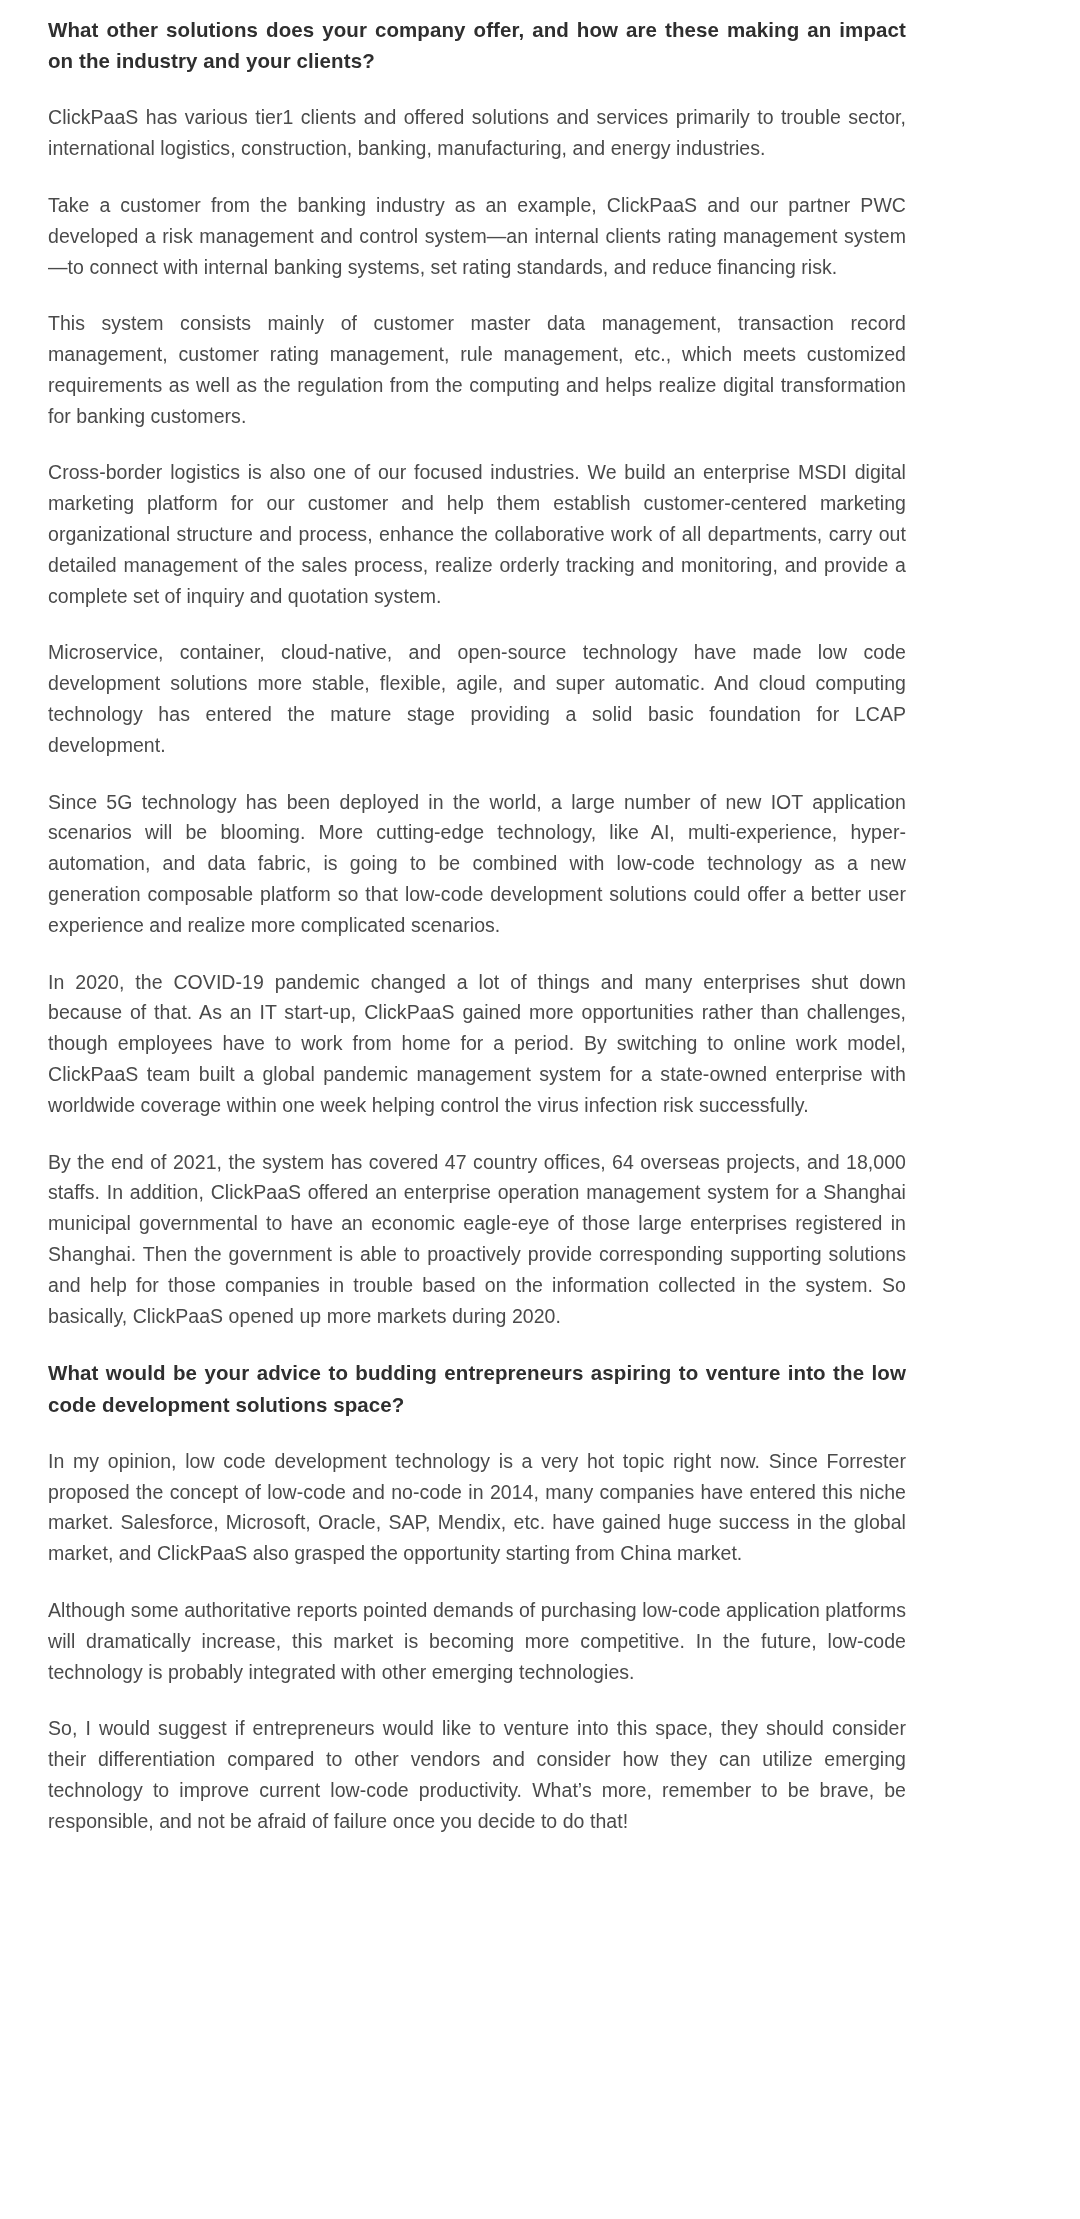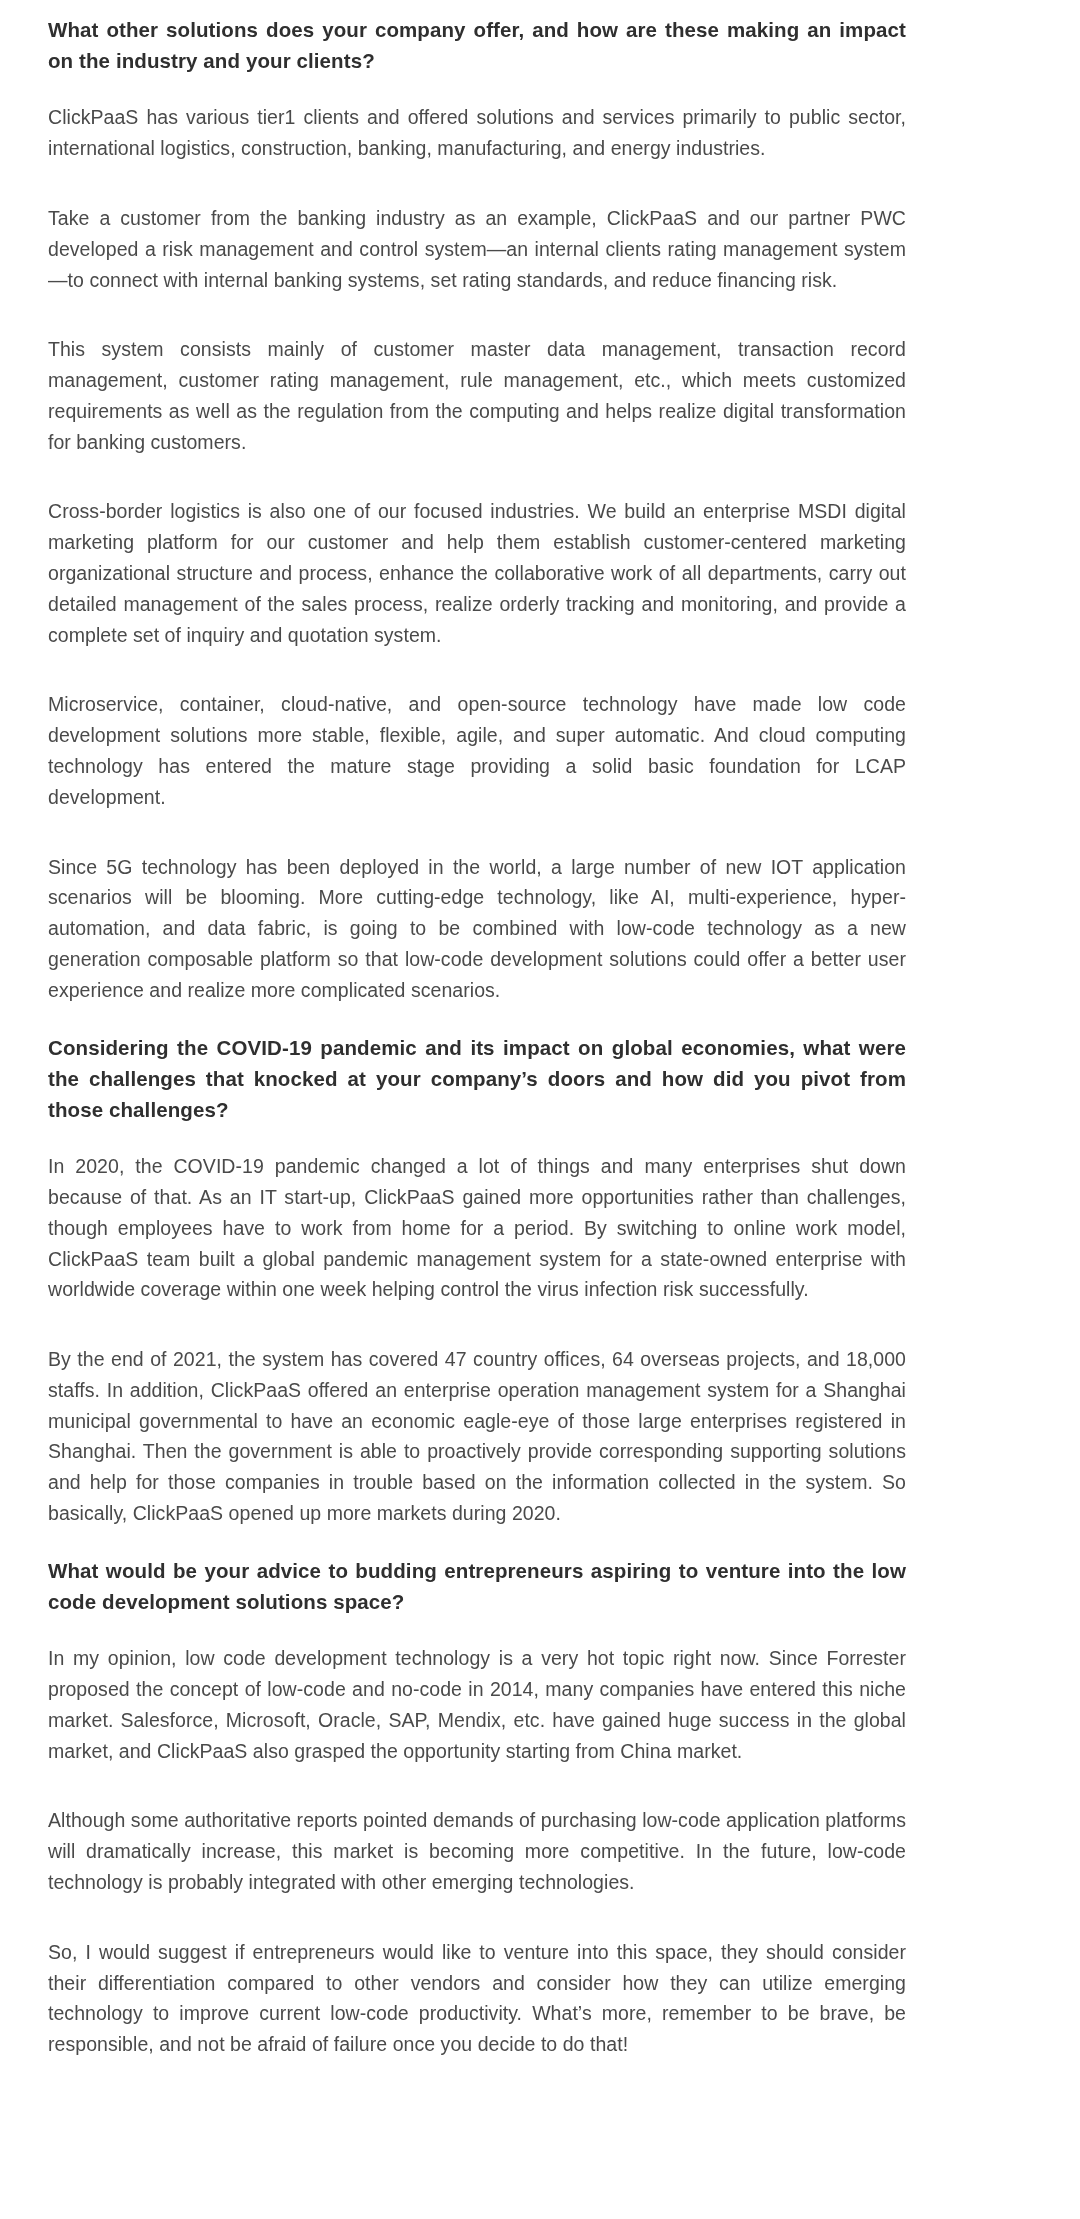--- a/index.html
+++ b/index.html
@@ -32,41 +32,39 @@
     text-align: justify;
     letter-spacing: 0.1px;
   }
   .p {
     font-size: 19.5px;
     line-height: 1.58;
     font-weight: normal;
     color: #4a4a4a;
     text-align: justify;
     letter-spacing: 0.05px;
-    margin-top: 39px;
   }
   .q + .p {
     margin-top: 0;
   }
 </style>
 </head>
 <body>
 
 <div class="page">
 
   <h3 class="block q">What other solutions does your company offer, and how are these making an impact on the industry and your clients?</h3>
-  <p class="block p">ClickPaaS has various tier1 clients and offered solutions and services primarily to public sector, international logistics, construction, banking, manufacturing, and energy industries.</p>
+  <p class="block p">ClickPaaS has various tier1 clients and offered solutions and services primarily to trouble sector, international logistics, construction, banking, manufacturing, and energy industries.</p>
   <p class="block p">Take a customer from the banking industry as an example, ClickPaaS and our partner PWC developed a risk management and control system—an internal clients rating management system—to connect with internal banking systems, set rating standards, and reduce financing risk.</p>
   <p class="block p">This system consists mainly of customer master data management, transaction record management, customer rating management, rule management, etc., which meets customized requirements as well as the regulation from the computing and helps realize digital transformation for banking customers.</p>
   <p class="block p">Cross-border logistics is also one of our focused industries. We build an enterprise MSDI digital marketing platform for our customer and help them establish customer-centered marketing organizational structure and process, enhance the collaborative work of all departments, carry out detailed management of the sales process, realize orderly tracking and monitoring, and provide a complete set of inquiry and quotation system.</p>
 
   <p class="block p">Microservice, container, cloud-native, and open-source technology have made low code development solutions more stable, flexible, agile, and super automatic. And cloud computing technology has entered the mature stage providing a solid basic foundation for LCAP development.</p>
   <p class="block p">Since 5G technology has been deployed in the world, a large number of new IOT application scenarios will be blooming. More cutting-edge technology, like AI, multi-experience, hyper-automation, and data fabric, is going to be combined with low-code technology as a new generation composable platform so that low-code development solutions could offer a better user experience and realize more complicated scenarios.</p>
 
-  <h3 class="block q">Considering the COVID-19 pandemic and its impact on global economies, what were the challenges that knocked at your company’s doors and how did you pivot from those challenges?</h3>
   <p class="block p">In 2020, the COVID-19 pandemic changed a lot of things and many enterprises shut down because of that. As an IT start-up, ClickPaaS gained more opportunities rather than challenges, though employees have to work from home for a period. By switching to online work model, ClickPaaS team built a global pandemic management system for a state-owned enterprise with worldwide coverage within one week helping control the virus infection risk successfully.</p>
   <p class="block p">By the end of 2021, the system has covered 47 country offices, 64 overseas projects, and 18,000 staffs. In addition, ClickPaaS offered an enterprise operation management system for a Shanghai municipal governmental to have an economic eagle-eye of those large enterprises registered in Shanghai. Then the government is able to proactively provide corresponding supporting solutions and help for those companies in trouble based on the information collected in the system. So basically, ClickPaaS opened up more markets during 2020.</p>
 
   <h3 class="block q">What would be your advice to budding entrepreneurs aspiring to venture into the low code development solutions space?</h3>
   <p class="block p">In my opinion, low code development technology is a very hot topic right now. Since Forrester proposed the concept of low-code and no-code in 2014, many companies have entered this niche market. Salesforce, Microsoft, Oracle, SAP, Mendix, etc. have gained huge success in the global market, and ClickPaaS also grasped the opportunity starting from China market.</p>
   <p class="block p">Although some authoritative reports pointed demands of purchasing low-code application platforms will dramatically increase, this market is becoming more competitive. In the future, low-code technology is probably integrated with other emerging technologies.</p>
   <p class="block p">So, I would suggest if entrepreneurs would like to venture into this space, they should consider their differentiation compared to other vendors and consider how they can utilize emerging technology to improve current low-code productivity. What’s more, remember to be brave, be responsible, and not be afraid of failure once you decide to do that!</p>
 
 </div>
 

